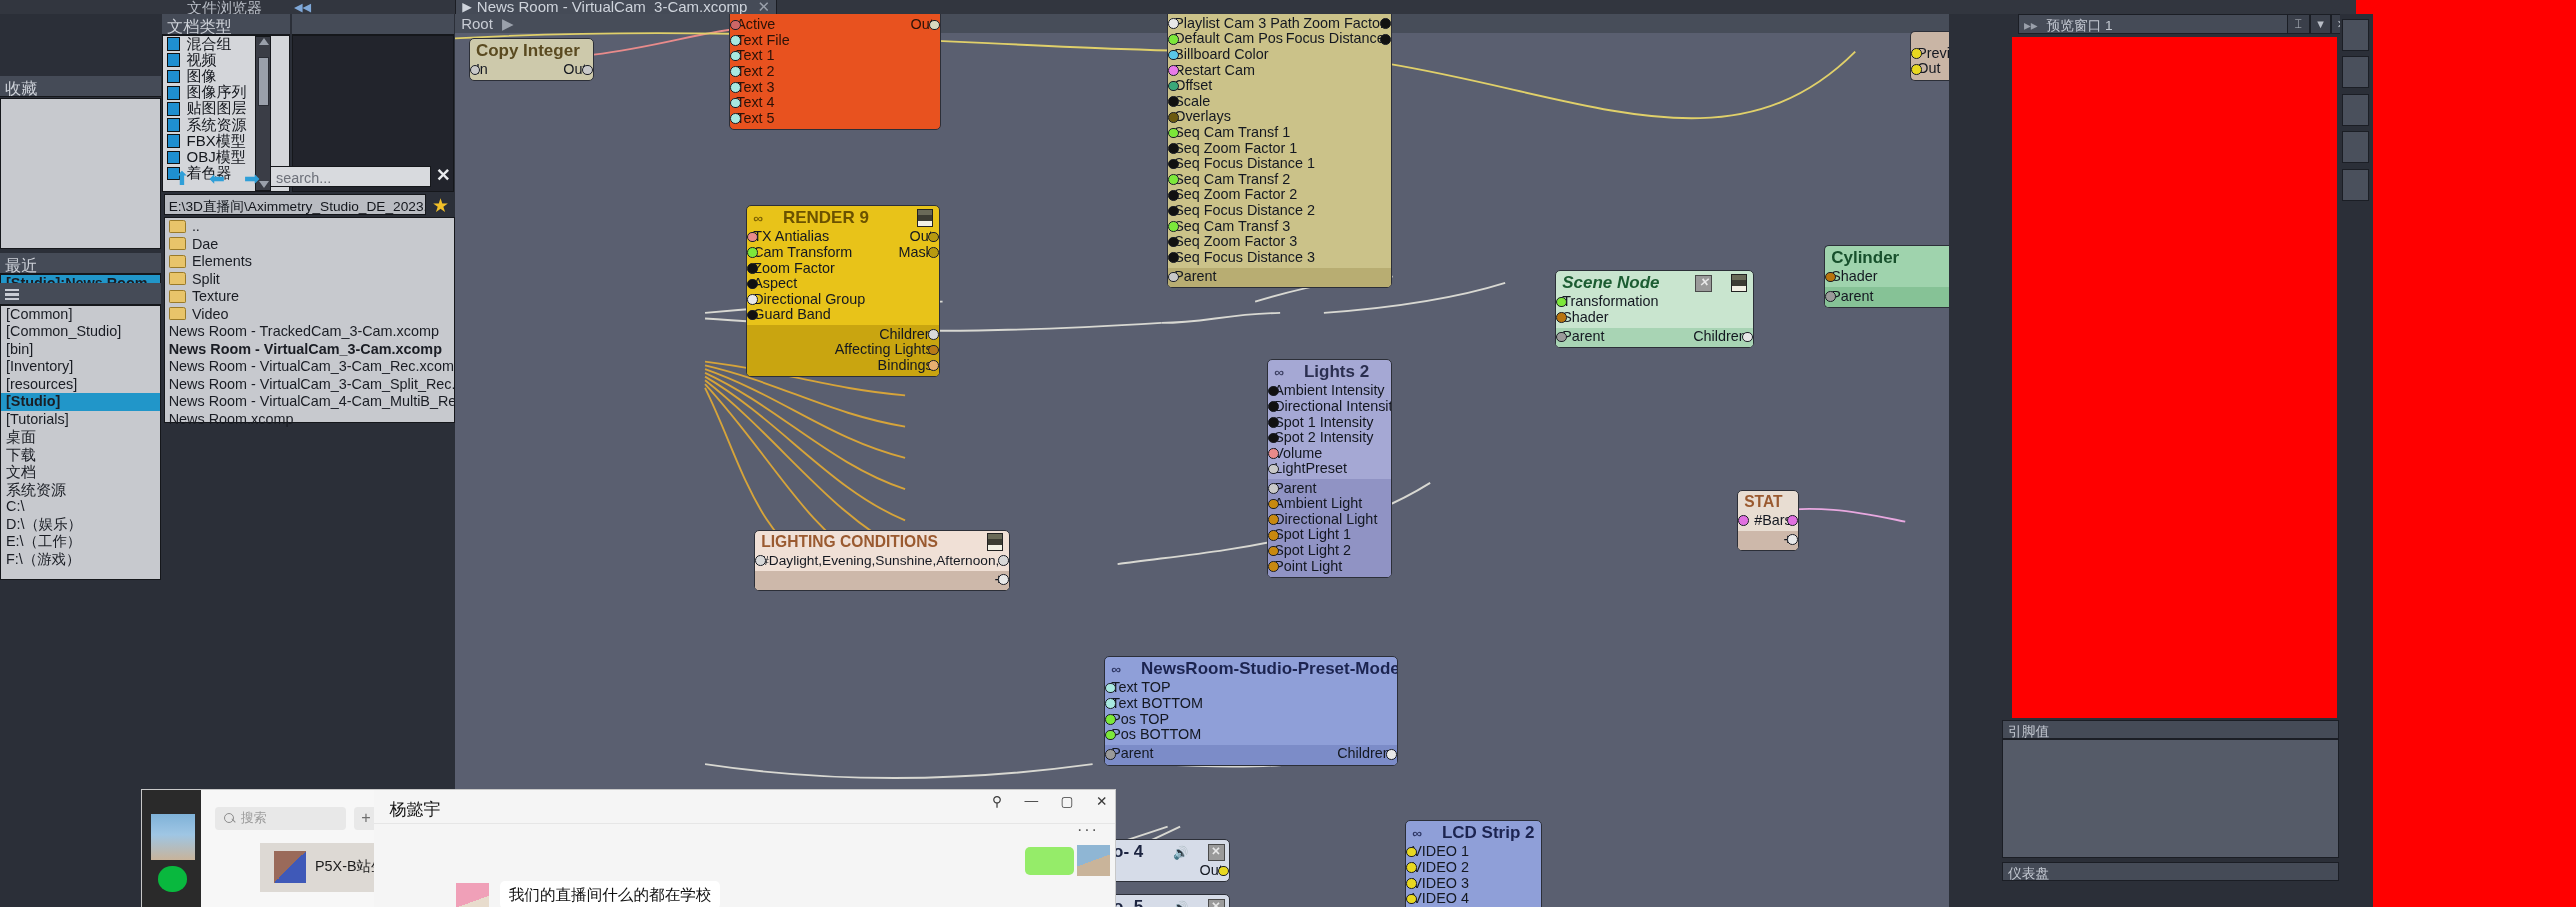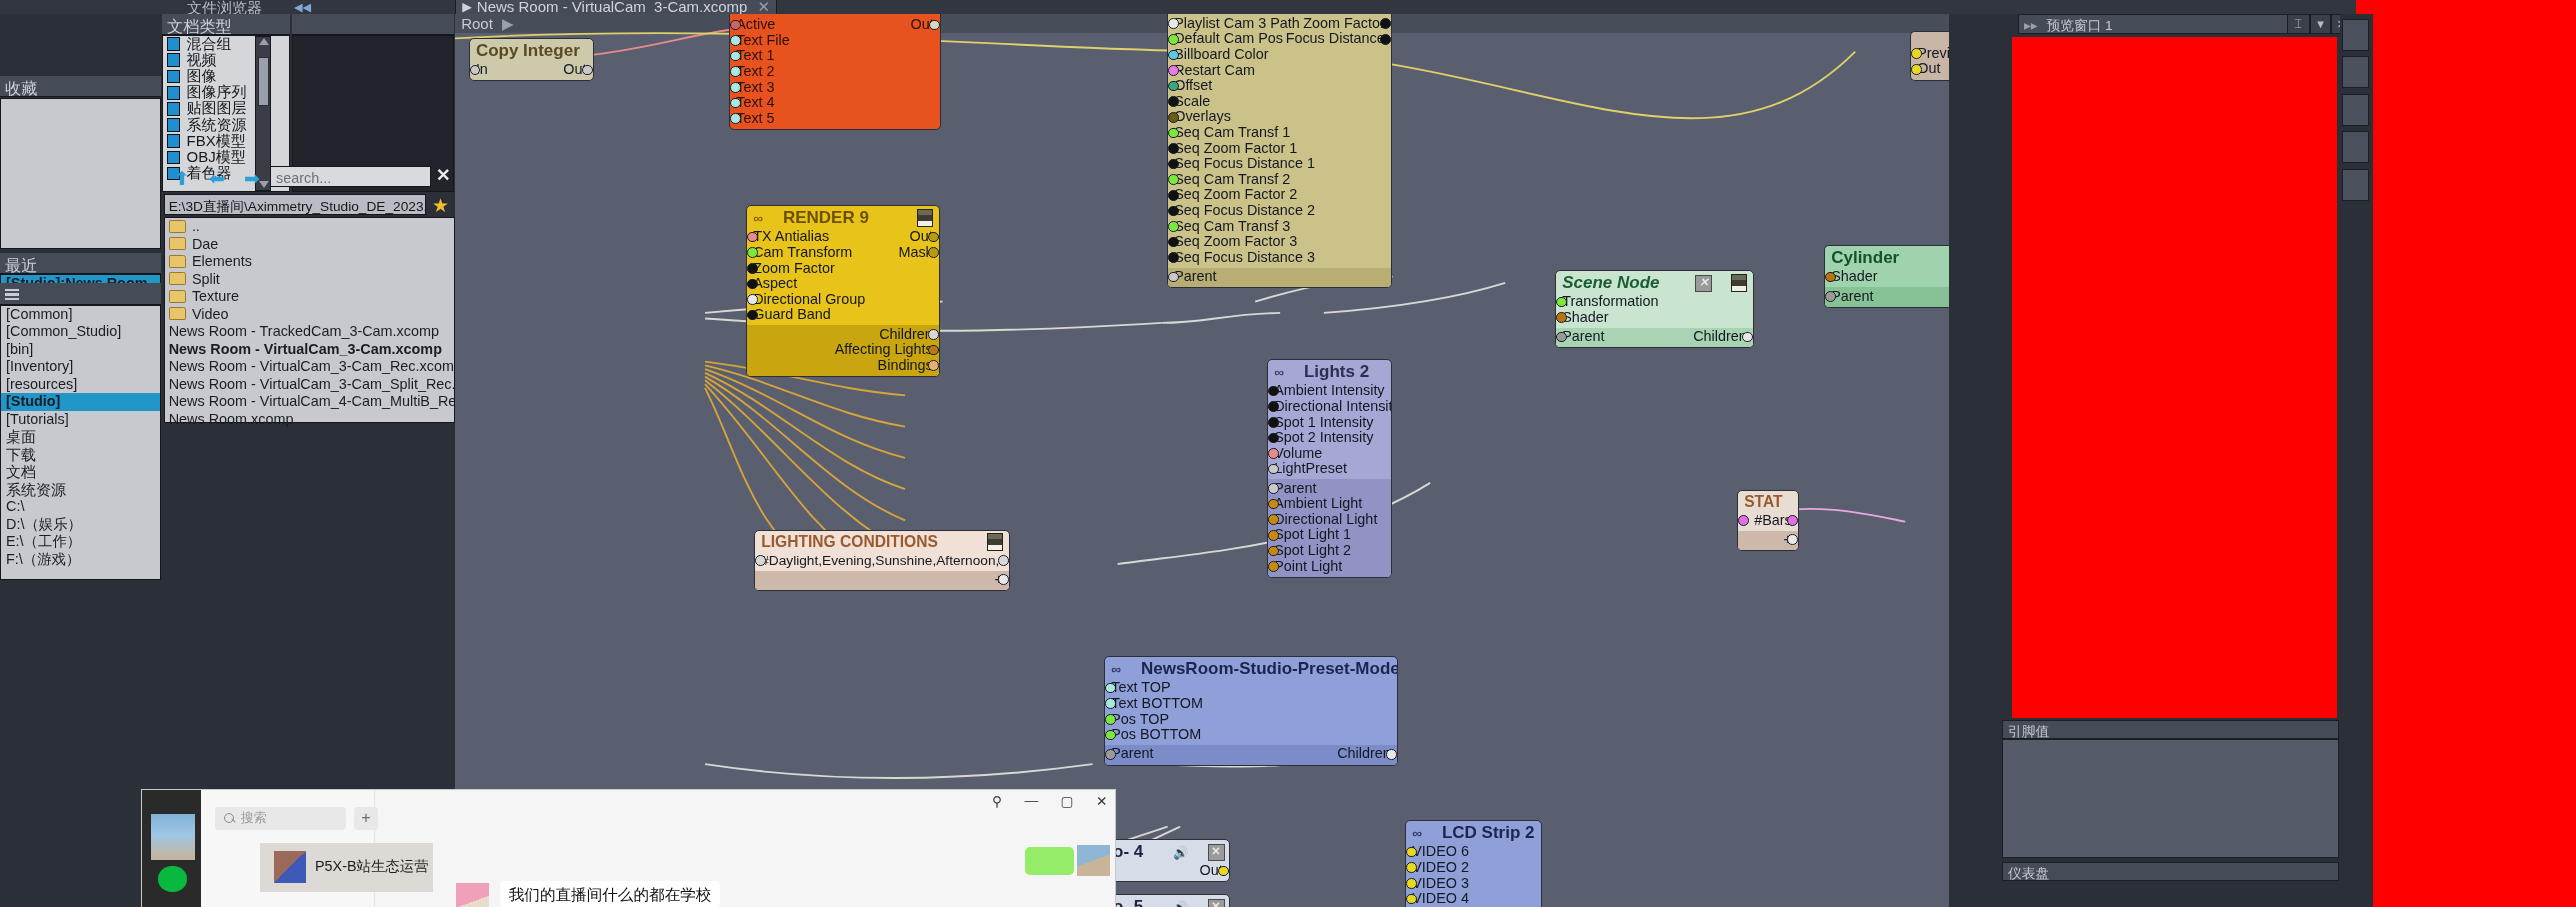--- a/index.html
+++ b/index.html
@@ -676,21 +676,21 @@
     <div class="node" style="left:950px;top:806px;width:137px;background:#8f9fd8;">
       <div class="nTitle" style="color:#1c2450;">
         <span class="lnk">∞</span>
         <span>LCD Strip 2</span>
         <span class="sp"></span>
           <span class="menuIcon"></span>
       </div>
       <div class="rows">
         <div class="row">
             <span class="sk skL" style="background:#e8d820;"></span>
-            <span class="lbl">VIDEO 6</span>
+            <span class="lbl">VIDEO 1</span>
           </div>
         <div class="row">
             <span class="sk skL" style="background:#e8d820;"></span>
             <span class="lbl">VIDEO 2</span>
           </div>
         <div class="row">
             <span class="sk skL" style="background:#e8d820;"></span>
             <span class="lbl">VIDEO 3</span>
           </div>
         <div class="row">
@@ -748,20 +748,26 @@
     </div>
     <div class="wxlist">
       <div class="wxsearch">搜索</div>
       <div class="wxmag"></div>
       <div class="wxplus">+</div>
       <div class="wxitem">
         <div class="wxthumb"></div>
         <div class="wxname">P5X-B站生态运营</div>
       </div>
     </div>
+    <div class="wxchat">
+      <div class="wxchdr">
+        <div class="wxchname">杨懿宇</div>
+      </div>
+      <div class="wxdots">···</div>
+    </div>
     <div class="wxwinbtns">
       <span>⚲</span>
       <span>—</span>
       <span>▢</span>
       <span>✕</span>
     </div>
   </div>
   <div class="wxmsgav"></div>
   <div class="wxbubble">我们的直播间什么的都在学校</div>
   <div class="wxgreen"></div>

